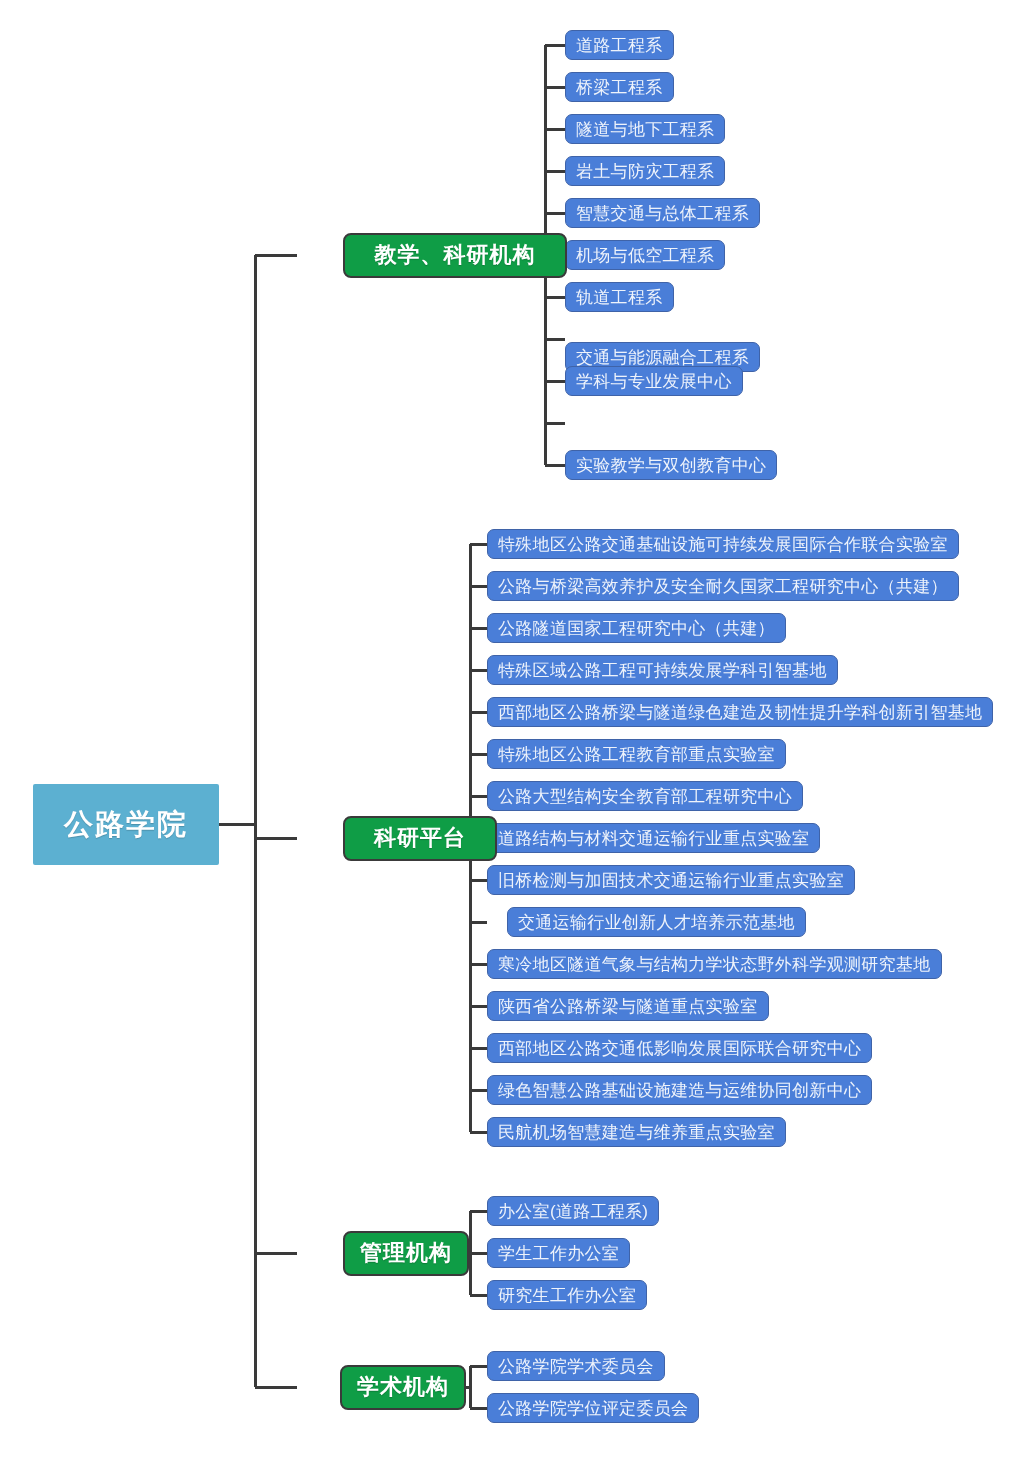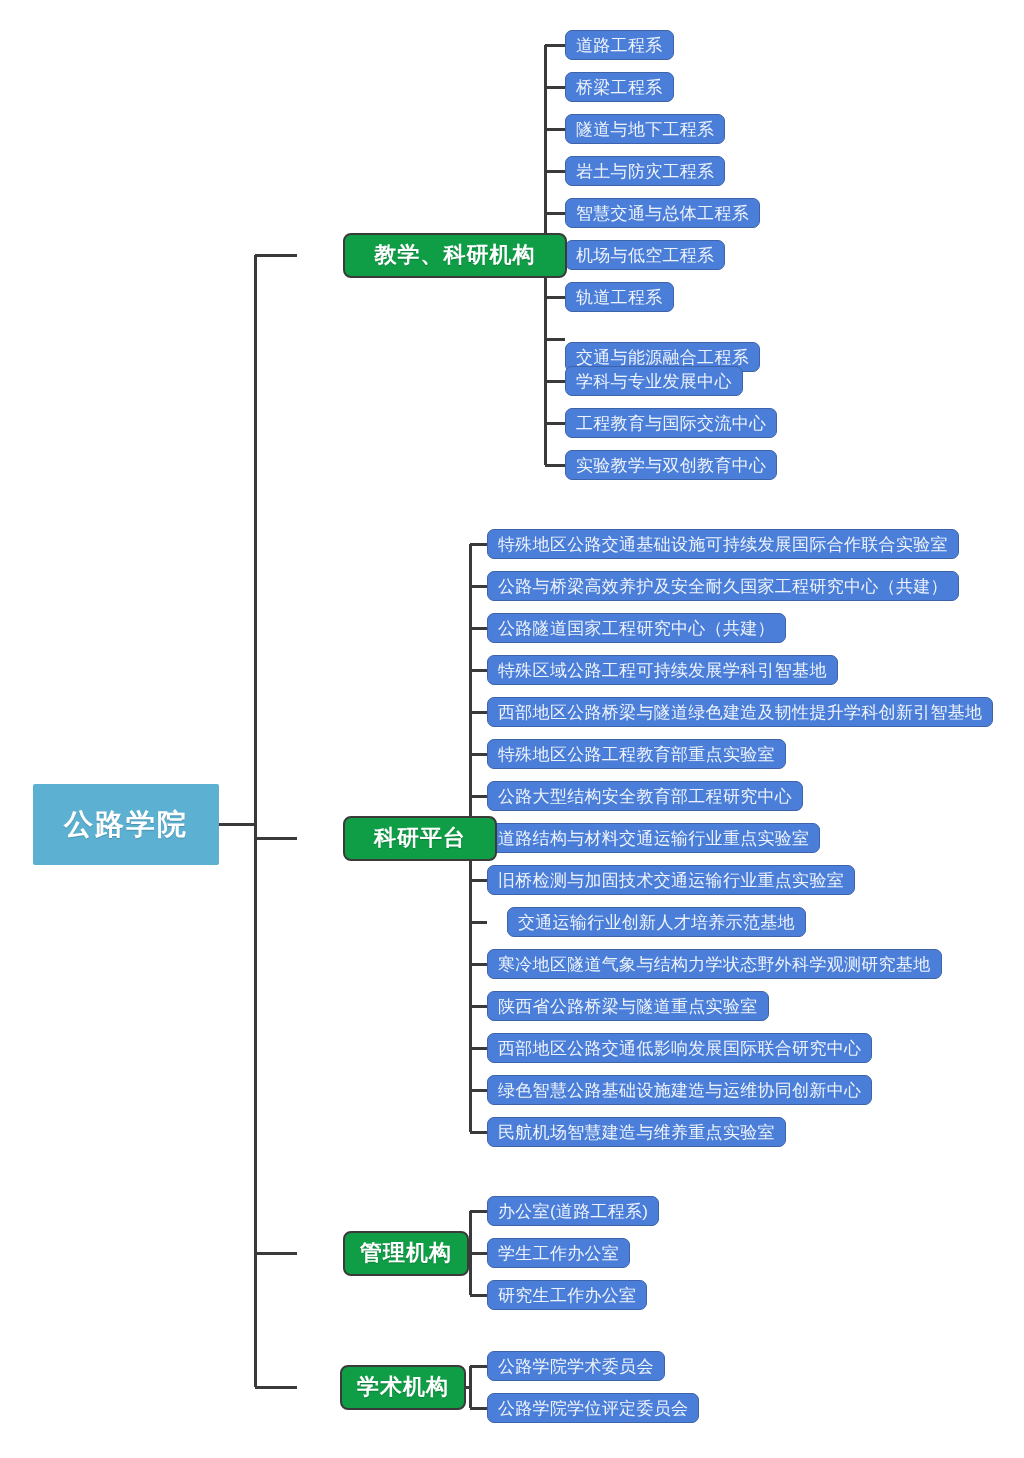--- a/index.html
+++ b/index.html
@@ -126,21 +126,20 @@
   <div class="node root">公路学院</div>
 <div class="node leaf" style="left: 565px; top: 30px;">道路工程系</div>
     <div class="node leaf" style="left: 565px; top: 72px;">桥梁工程系</div>
     <div class="node leaf" style="left: 565px; top: 114px;">隧道与地下工程系</div>
     <div class="node leaf" style="left: 565px; top: 156px;">岩土与防灾工程系</div>
     <div class="node leaf" style="left: 565px; top: 198px;">智慧交通与总体工程系</div>
     <div class="node leaf" style="left: 565px; top: 240px;">机场与低空工程系</div>
     <div class="node leaf" style="left: 565px; top: 282px;">轨道工程系</div>
     <div class="node leaf" style="left: 565px; top: 324px; margin-top: 18px;">交通与能源融合工程系</div>
     <div class="node leaf" style="left: 565px; top: 366px;">学科与专业发展中心</div>
-    <div class="node leaf" style="left: 565px; top: 408px;">工程教育与国际交流中心</div>
     <div class="node leaf" style="left: 565px; top: 450px;">实验教学与双创教育中心</div>
     <div class="node cat" style="left: 297px; top: 232.5px; width: 224px;">教学、科研机构</div>
     <div class="node leaf" style="left: 487px; top: 529px;">特殊地区公路交通基础设施可持续发展国际合作联合实验室</div>
     <div class="node leaf" style="left: 487px; top: 613px;">公路隧道国家工程研究中心（共建）</div>
     <div class="node leaf" style="left: 487px; top: 571px;">公路与桥梁高效养护及安全耐久国家工程研究中心（共建）</div>
     <div class="node leaf" style="left: 487px; top: 655px;">特殊区域公路工程可持续发展学科引智基地</div>
     <div class="node leaf" style="left: 487px; top: 697px;">西部地区公路桥梁与隧道绿色建造及韧性提升学科创新引智基地</div>
     <div class="node leaf" style="left: 487px; top: 739px;">特殊地区公路工程教育部重点实验室</div>
     <div class="node leaf" style="left: 487px; top: 781px;">公路大型结构安全教育部工程研究中心</div>
     <div class="node leaf" style="left: 487px; top: 823px;">道路结构与材料交通运输行业重点实验室</div>

